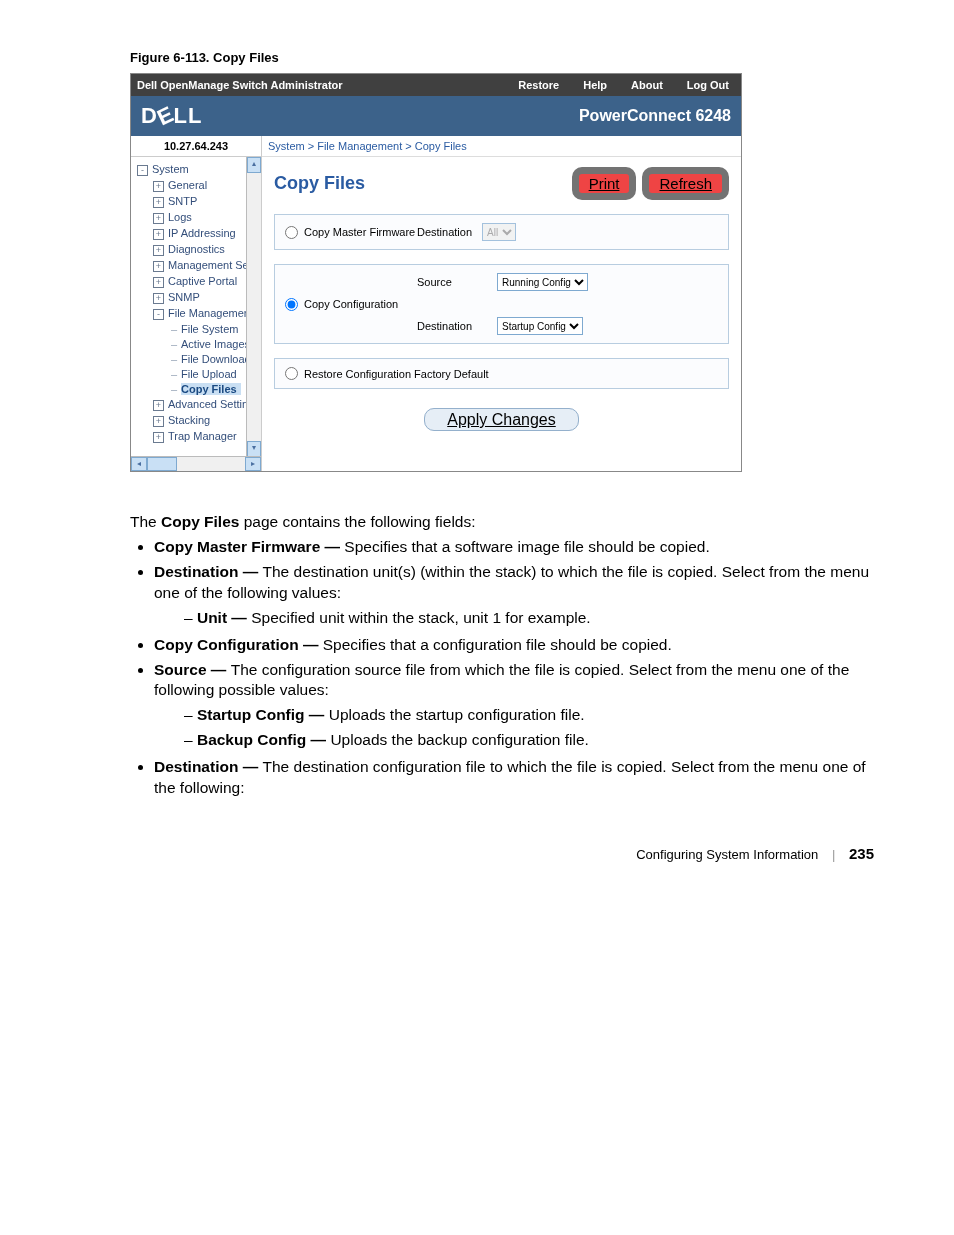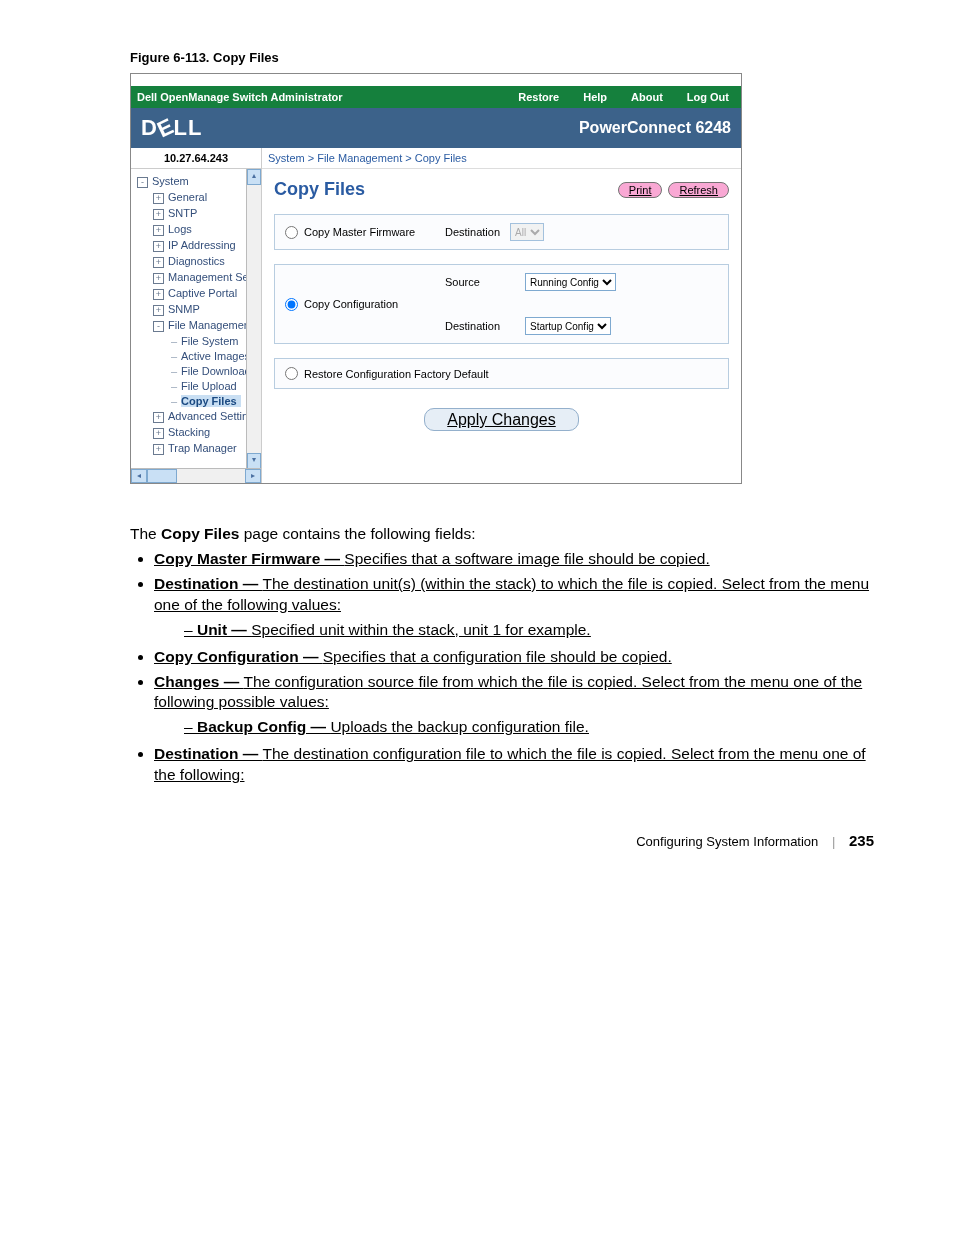--- a/index.html
+++ b/index.html
@@ -19,28 +19,27 @@
     font-size: 13px;
     margin-bottom: 8px;
   }
   .screenshot {
     border: 1px solid #888;
     width: 610px;
     background: #fff;
     margin-bottom: 40px;
   }
   .topbar {
-    background: #15803d;
+    background: #404040;
     color: #fff;
     display: flex;
     align-items: center;
     height: 22px;
     font-weight: bold;
     font-size: 11px;
-    margin-top: 12px;
   }
   .topbar-title {
     flex: 1;
     padding-left: 6px;
   }
   .topbar-link {
     padding: 0 12px;
     color: #fff;
   }
   .brandbar {
@@ -181,42 +180,42 @@
     align-items: center;
     padding: 10px 12px 14px 12px;
   }
   .page-title {
     color: #2a5ba2;
     font-size: 18px;
     font-weight: bold;
     flex: 1;
   }
   .pill {
-    background: #f9a8d4;
-    border: 1px solid #737373;
+    background: #ef4444;
+    border: 7px solid #737373;
     border-radius: 10px;
     padding: 1px 10px;
     margin-left: 6px;
-    font-size: 11px;
+    font-size: 15px;
     text-decoration: underline;
     color: #000;
   }
   .panel {
     margin: 0 12px 14px 12px;
     border: 1px solid #b8cde0;
     background: #fbfcfe;
     font-size: 11px;
   }
   .panel-row {
     display: flex;
     align-items: center;
     padding: 8px 10px;
   }
   .panel .left {
-    width: 160px;
+    width: 132px;
     display: flex;
     align-items: center;
   }
   .panel .label {
     margin-right: 10px;
   }
   select.mini {
     font-size: 10px;
     height: 18px;
     border: 1px solid #7ea9d0;
@@ -239,21 +238,21 @@
     border-radius: 10px;
     padding: 2px 22px;
     font-size: 16px;
     text-decoration: underline;
   }
 
   
   .doc-text { font-size: 15.5px; line-height: 1.35; }
   .doc-text p { margin: 0 0 4px 0; }
   .doc-text ul { margin: 2px 0 6px 24px; padding: 0; }
-  .doc-text ul li { margin: 4px 0; text-decoration: underline; }
+  .doc-text ul li { margin: 4px 0; }
   .doc-text ul ul { margin-left: 30px; list-style: none; }
   .doc-text ul ul li::before {
     content: "–  ";
   }
   .doc-text b { font-weight: bold; }
   .footer {
     margin-top: 46px;
     text-align: right;
     font-size: 13px;
   }
@@ -383,22 +382,23 @@
       <span>The </span><b>Copy Files</b><span> page contains the following fields:</span>
     </p>
     <ul>
       <li><b>Copy Master Firmware — </b><span>Specifies that a software image file should be copied.</span></li>
       <li><b>Destination — </b><span>The destination unit(s) (within the stack) to which the file is copied. Select from the menu one of the following values:</span>
         <ul>
           <li><b>Unit — </b><span>Specified unit within the stack, unit 1 for example.</span></li>
         </ul>
       </li>
       <li><b>Copy Configuration — </b><span>Specifies that a configuration file should be copied.</span></li>
-      <li><b>Changes — </b><span>The configuration source file from which the file is copied. Select from the menu one of the following possible values:</span>
+      <li><b>Source — </b><span>The configuration source file from which the file is copied. Select from the menu one of the following possible values:</span>
         <ul>
+          <li><b>Startup Config — </b><span>Uploads the startup configuration file.</span></li>
           <li><b>Backup Config — </b><span>Uploads the backup configuration file.</span></li>
         </ul>
       </li>
       <li><b>Destination — </b><span>The destination configuration file to which the file is copied. Select from the menu one of the following:</span></li>
     </ul>
   </div>
 
   <div class="footer">
     <span>Configuring System Information</span>
     <span class="sep">|</span>

